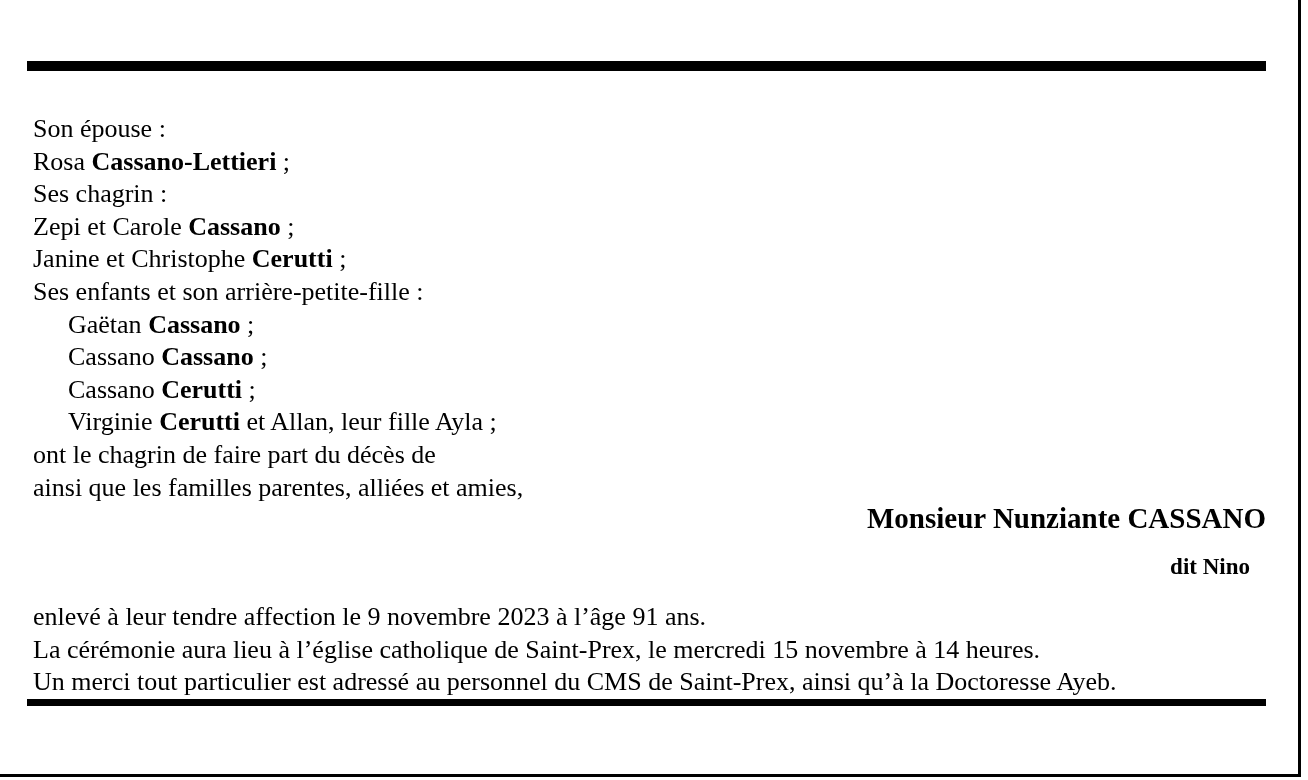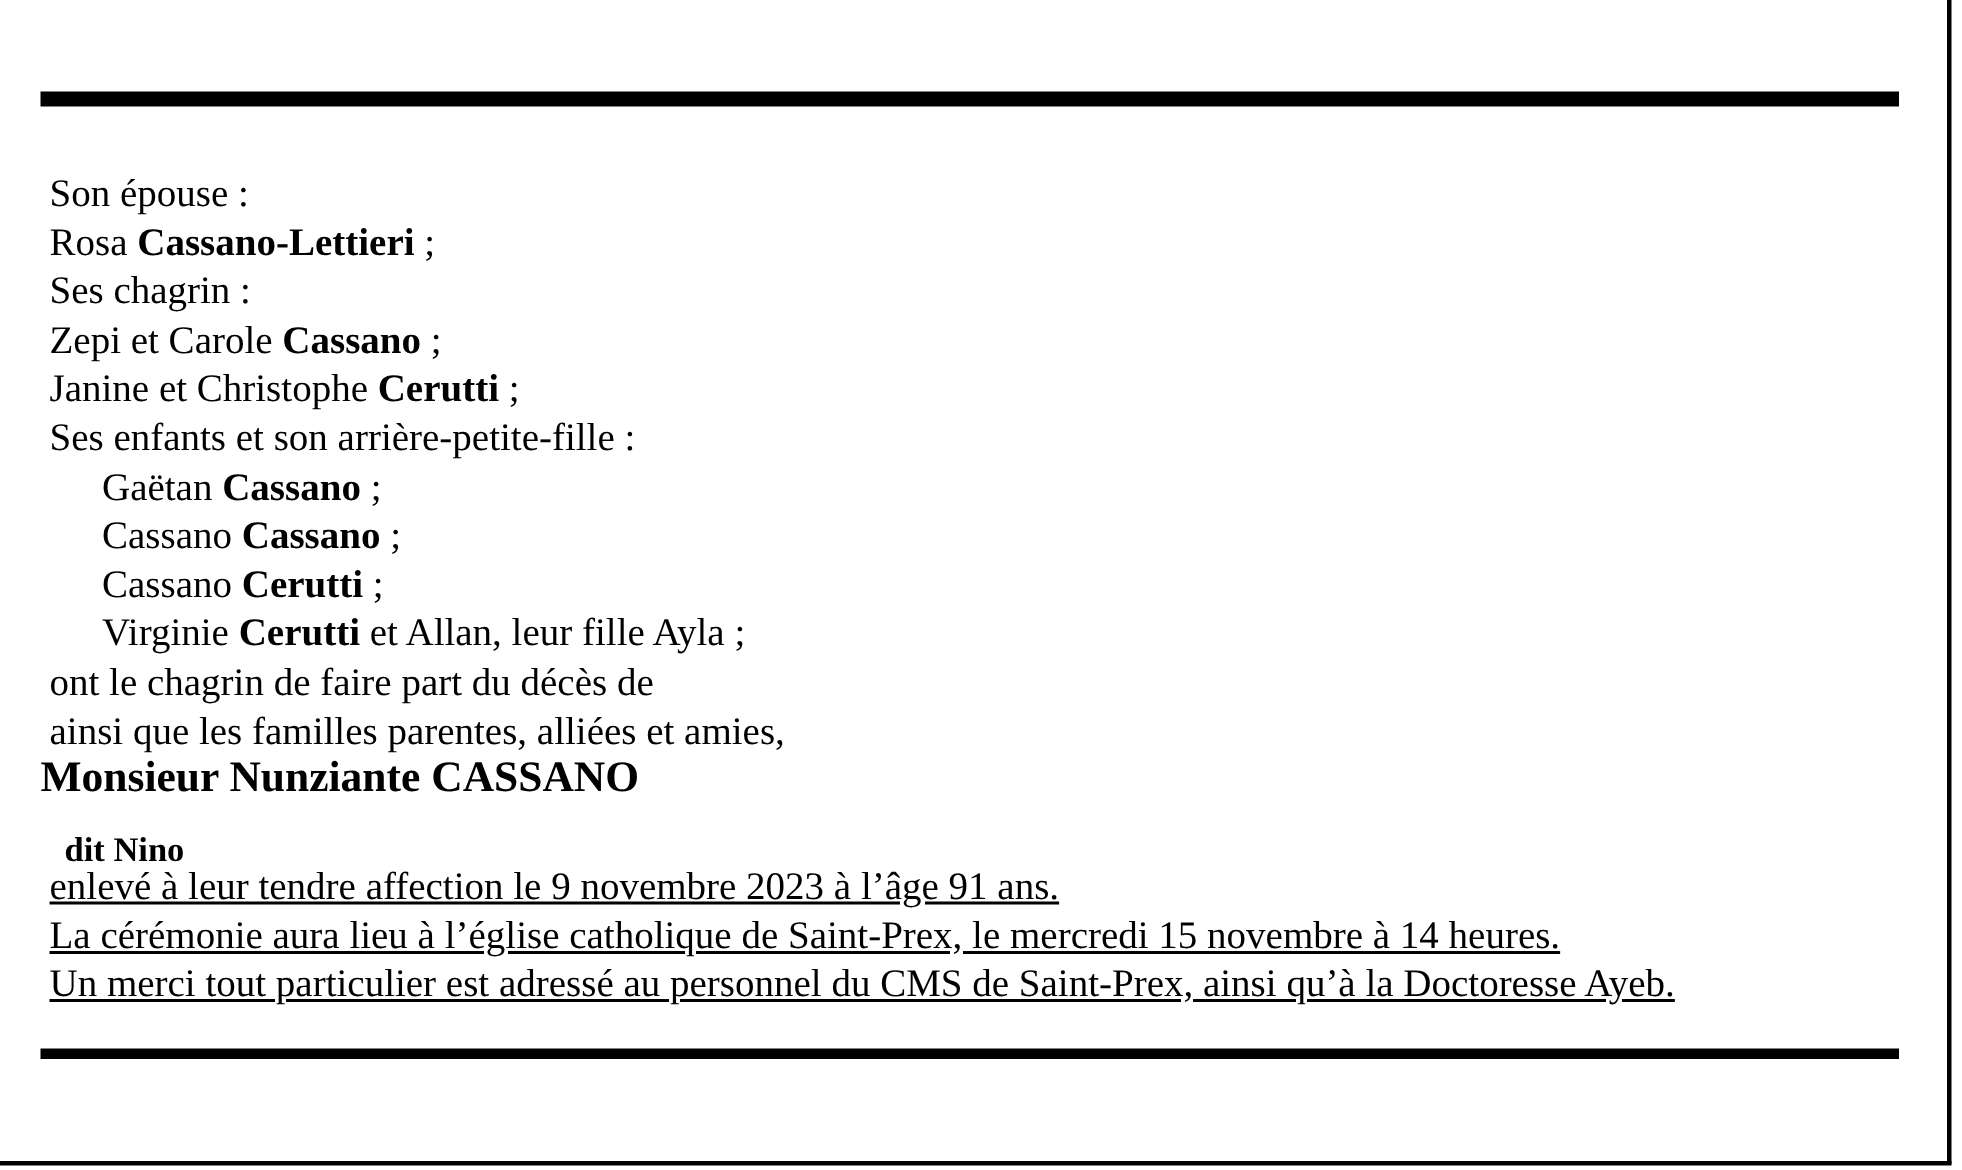--- a/index.html
+++ b/index.html
@@ -9,25 +9,25 @@
     background:var(--paper);
     color:var(--ink);
     font-family:"Liberation Serif", "DejaVu Serif", serif;
   }
   .frame-right  { position:absolute; left:1298px; top:0;     width:3px;    height:776px; background:var(--ink); }
   .frame-bottom { position:absolute; left:0;      top:774px; width:1301px; height:3px;   background:var(--ink); }
   .rule-top     { position:absolute; left:27px;   top:61px;  width:1239px; height:10px;  background:var(--ink); }
   .rule-bottom  { position:absolute; left:27px;   top:699px; width:1239px; height:7px;   background:var(--ink); }
 
   .family  { position:absolute; left:33px; top:81px;  font-size:26px; line-height:32.6px; white-space:nowrap;margin-top:32px; }
-  .closing { position:absolute; left:33px; top:575px; font-size:26px; line-height:32.6px; white-space:nowrap;text-decoration:underline; }
+  .closing { position:absolute; left:33px; top:601px; font-size:26px; line-height:32.6px; white-space:nowrap; }
   .line.indent { padding-left:35px; }
   .bold { font-weight:bold; }
 
-  .title-block { position:absolute; left:27px; top:500px; width:1239px; text-align:left; }
+  .title-block { position:absolute; left:27px; top:500px; width:1239px; text-align:right; }
   .title    { font-size:29px; font-weight:bold; line-height:36px; margin:0; }
   .subtitle { font-size:23px; font-weight:bold; line-height:30px; margin:16px; }
 </style>
 </head>
 <body>
 
 <div class="rule-top"></div>
 <div class="rule-bottom"></div>
 <div class="frame-right"></div>
 <div class="frame-bottom"></div>

